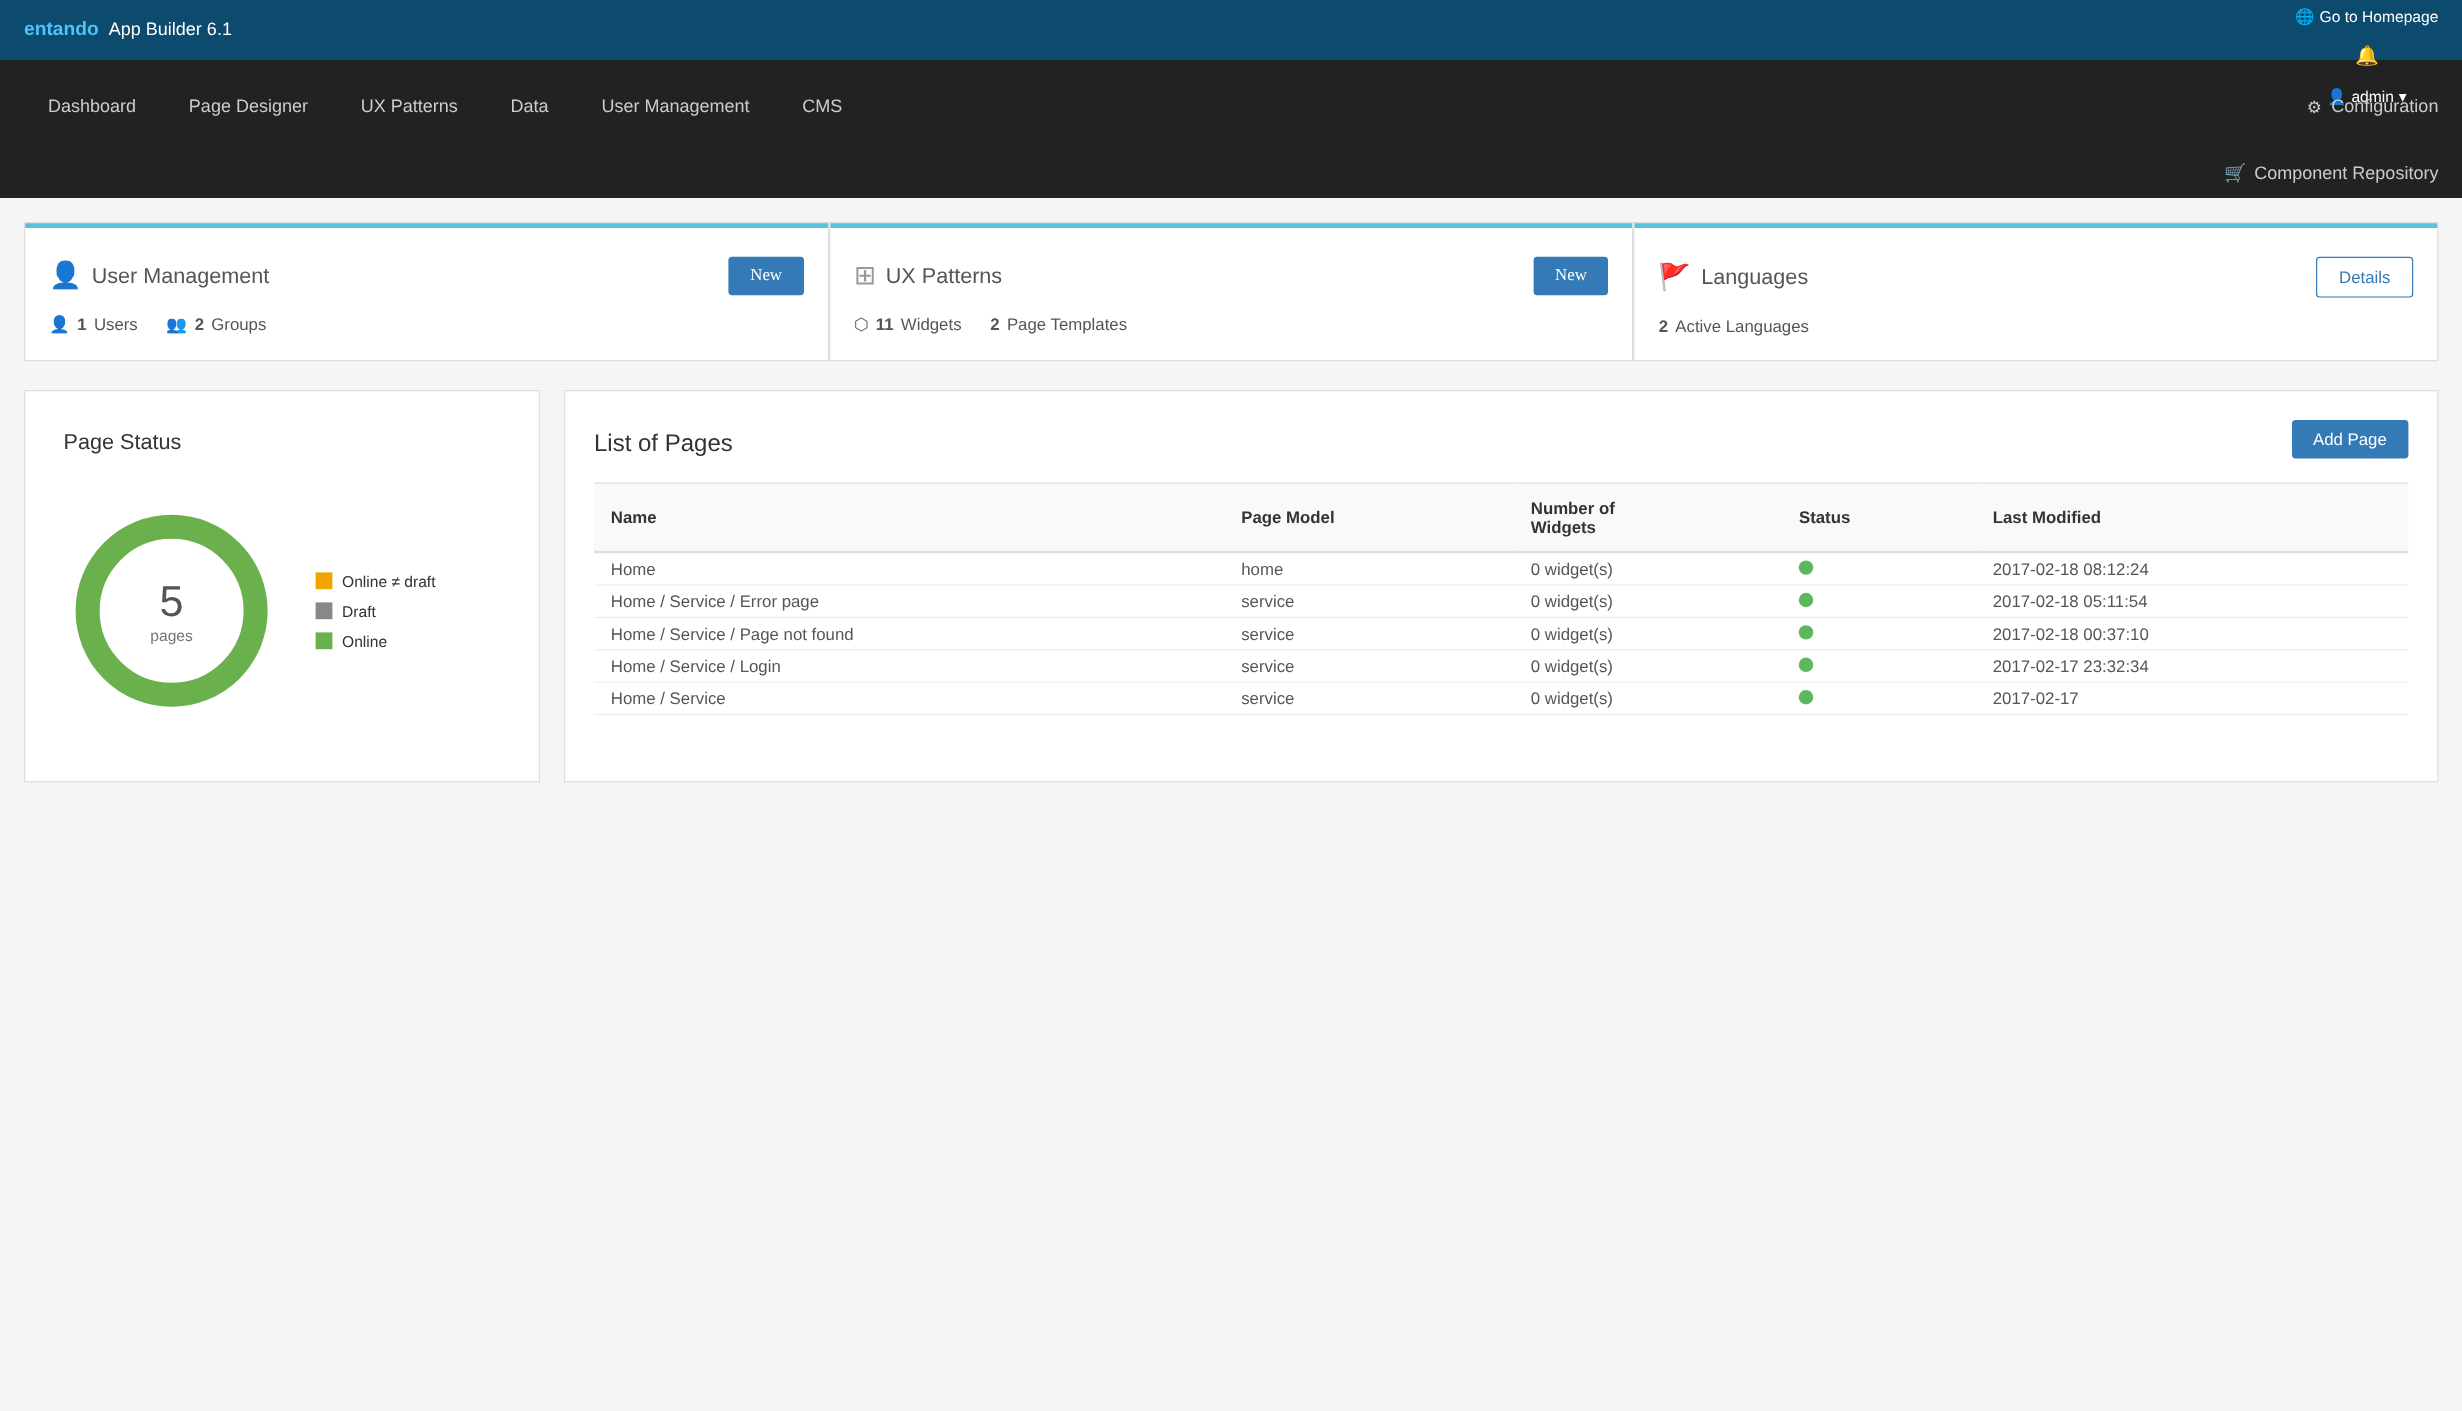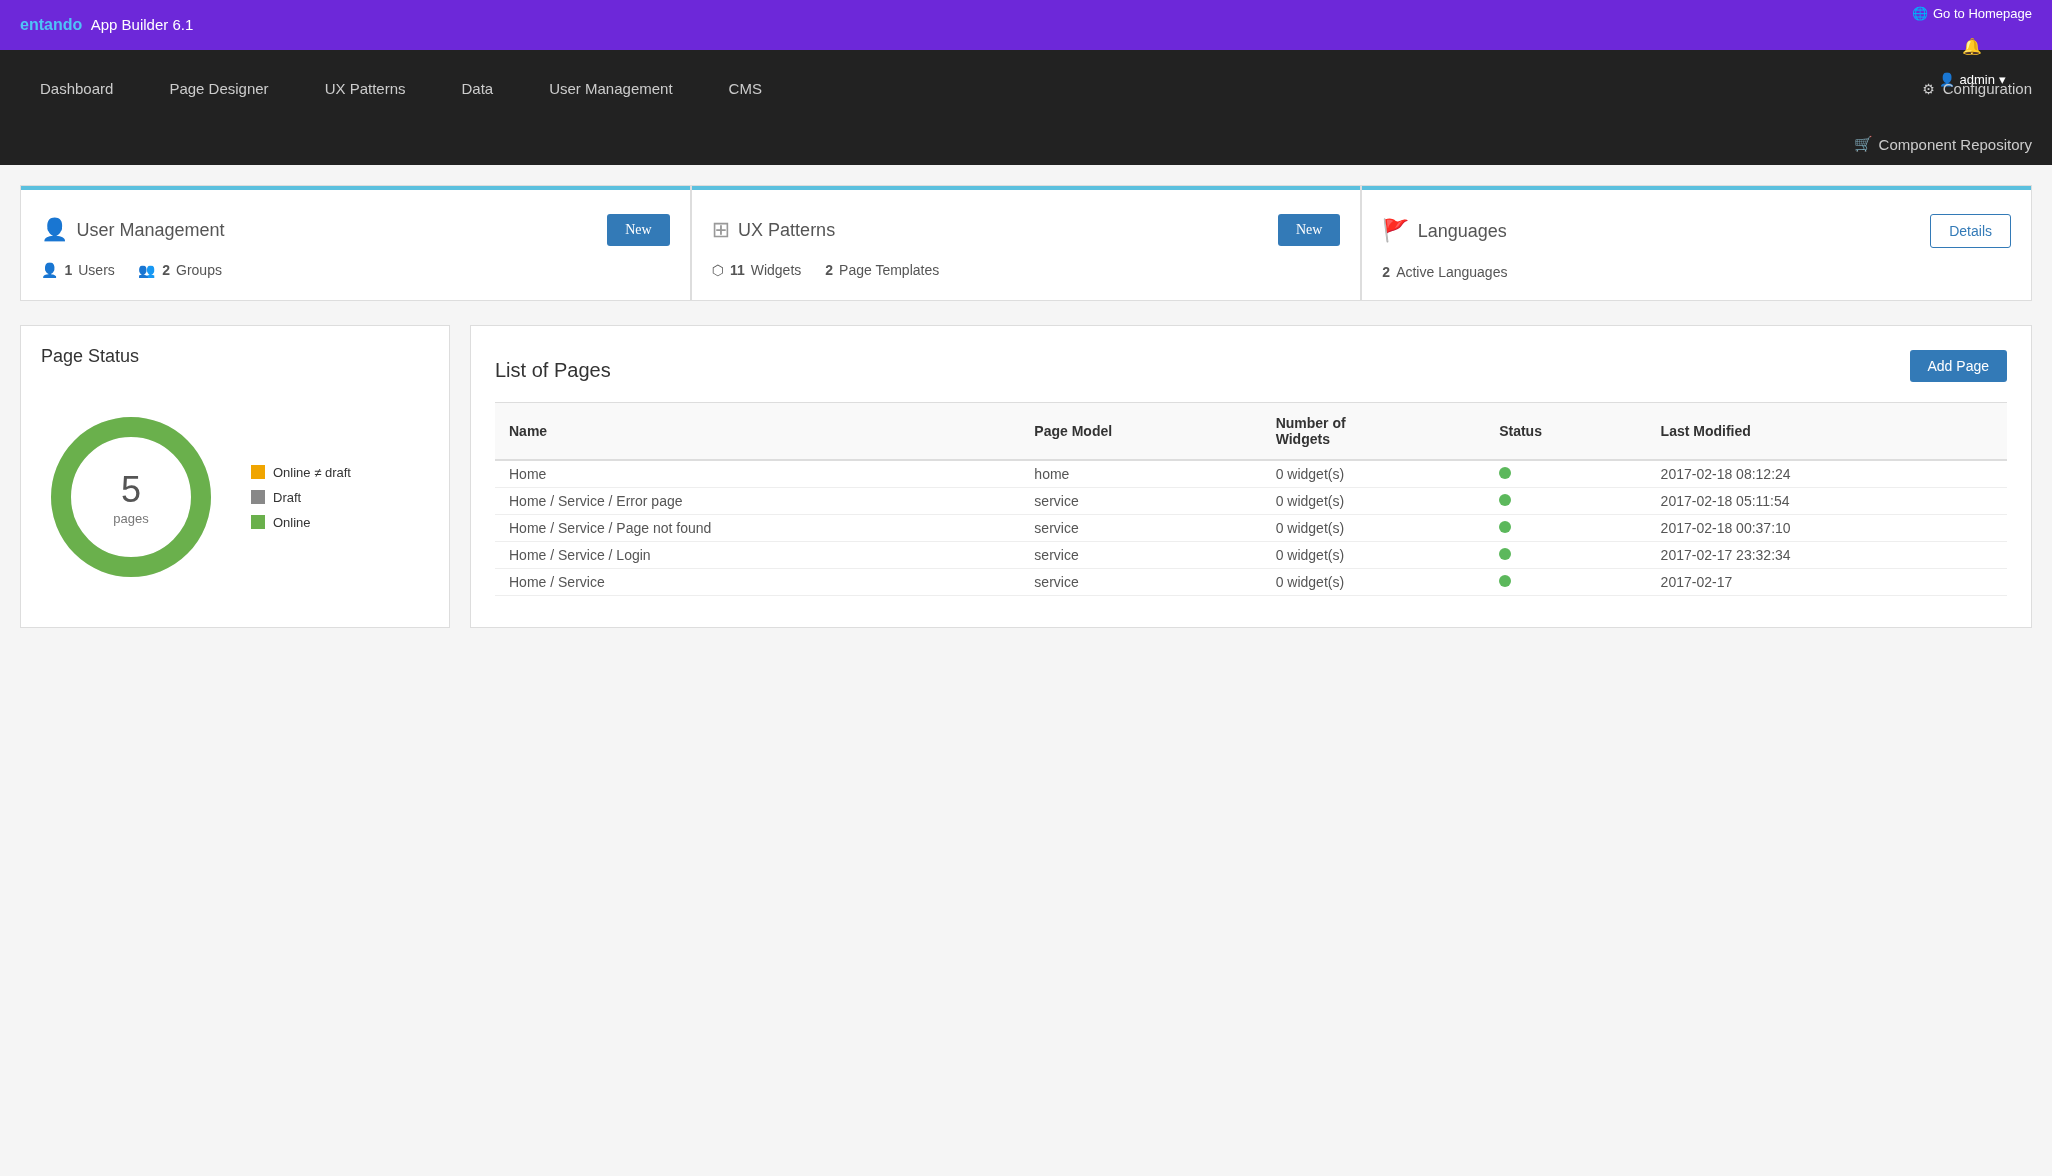--- a/index.html
+++ b/index.html
@@ -1,20 +1,20 @@
 <!DOCTYPE html>
 <html><head>
   <meta charset="utf-8">
   <style>
     * { box-sizing: border-box; margin: 0; padding: 0; }
     body { font-family: Arial, sans-serif; font-size: 14px; background: #f5f5f5; color: #333; }
 
     
     .topbar {
-      background: #6d28d9;
+      background: #0c4a6e;
       color: #fff;
       display: flex;
       align-items: center;
       padding: 0 20px;
       height: 50px;
     }
     .topbar-logo {
       font-size: 16px;
       font-weight: bold;
       color: #fff;
@@ -64,21 +64,21 @@
       color: #ccc;
       display: flex;
       align-items: center;
       padding: 0 20px;
       min-height: 90px;
       flex-wrap: wrap;
     }
     .navbar-main {
       display: flex;
       align-items: center;
-      gap: 16px;
+      gap: 4px;
       flex: 1;
     }
     .nav-item {
       color: #ccc;
       padding: 30px 20px;
       cursor: pointer;
       font-size: 15px;
       text-decoration: none;
       display: block;
     }
@@ -188,21 +188,21 @@
     .bottom-row {
       display: grid;
       grid-template-columns: 430px 1fr;
       gap: 20px;
     }
 
     
     .page-status-card {
       background: #fff;
       border: 1px solid #ddd;
-      padding: 20px;
+      padding: 32px;
     }
     .page-status-title {
       font-size: 18px;
       font-weight: normal;
       margin-bottom: 20px;
     }
     .chart-area {
       display: flex;
       align-items: center;
       gap: 30px;

